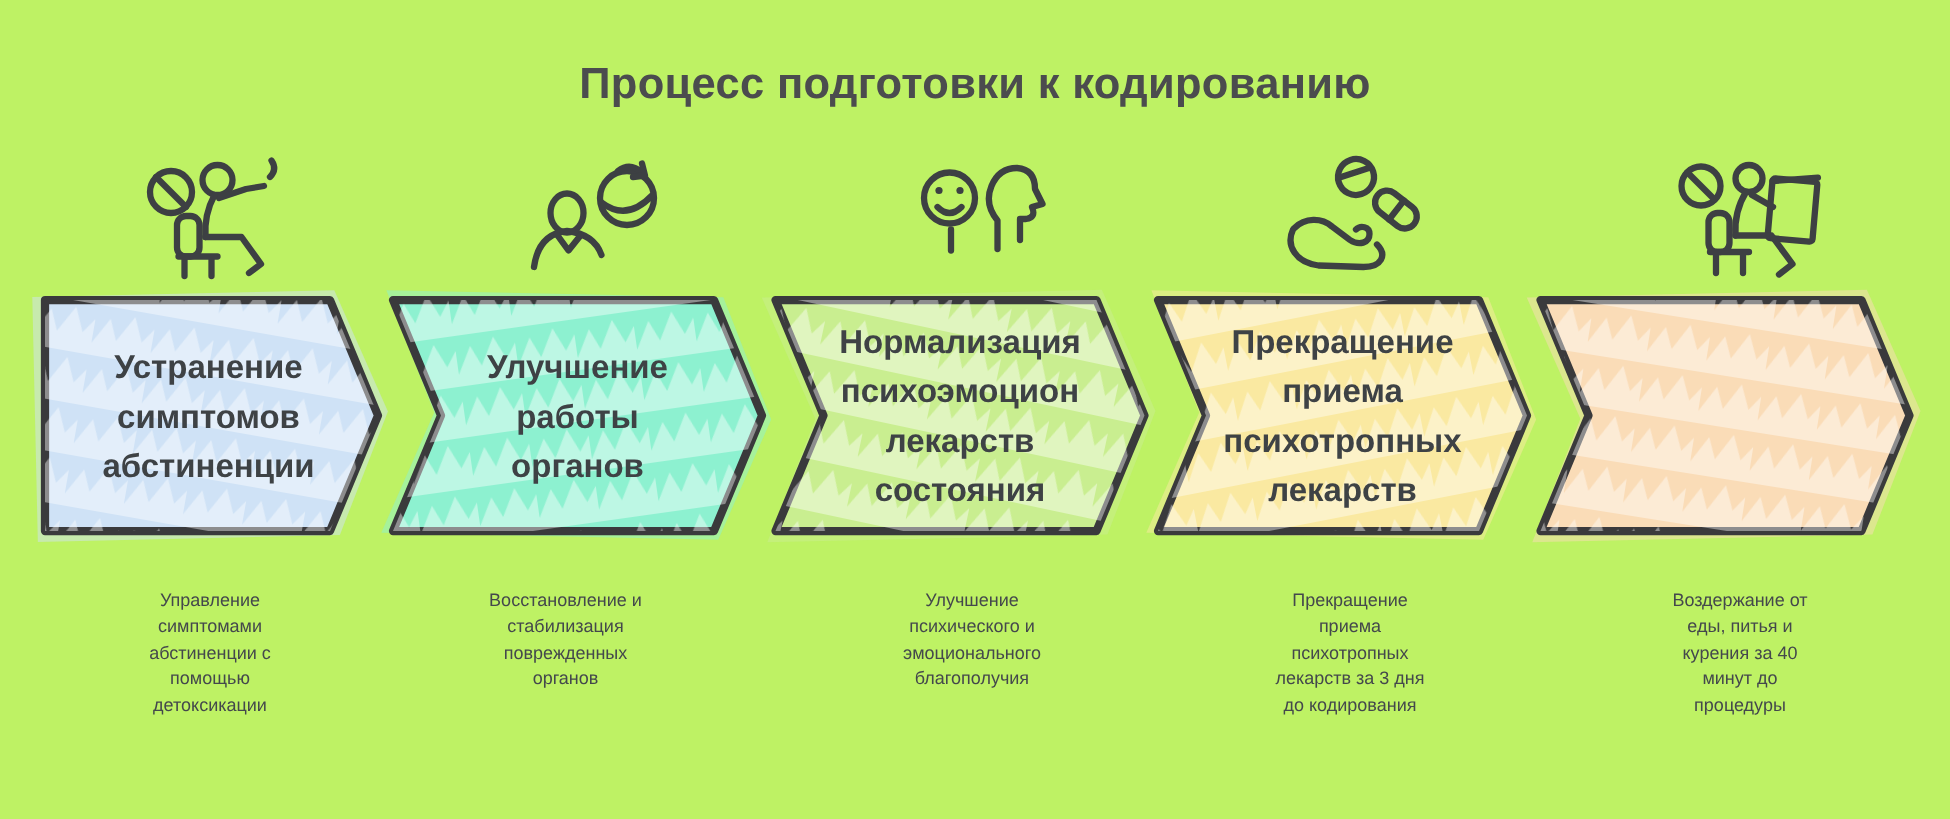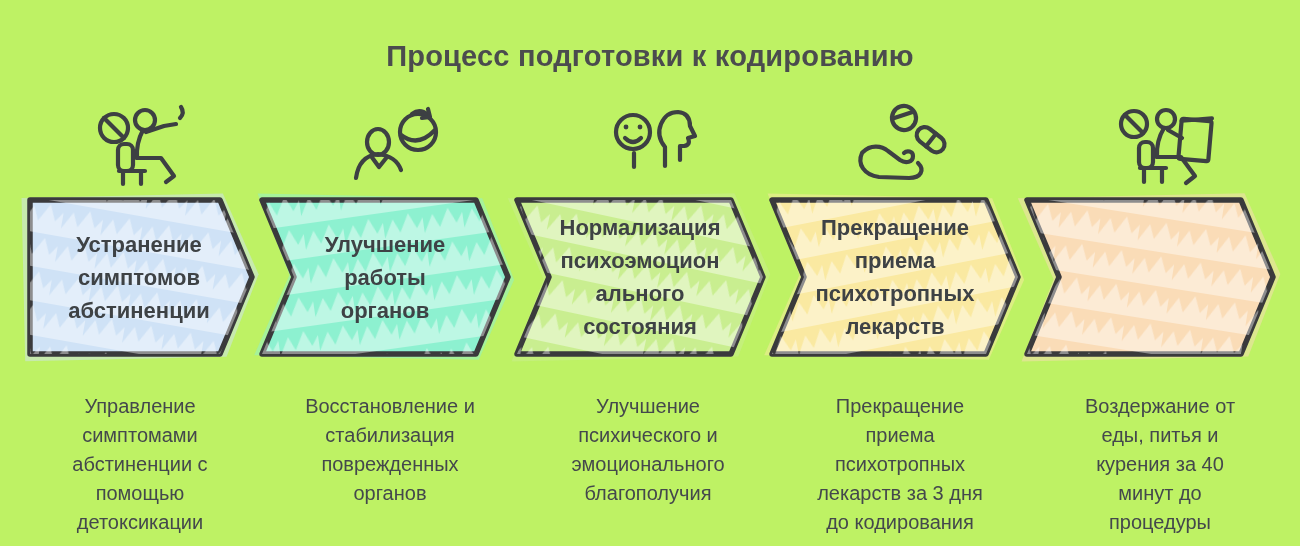--- a/index.html
+++ b/index.html
@@ -21,27 +21,27 @@
   .spill-a{transform:scale(1.06) rotate(-1.3deg);}
   .spill-b{transform:scale(1.05) rotate(1.2deg);}
   .tex{pointer-events:none;}
   .step-label{
     position:absolute;top:196px;height:162px;display:flex;align-items:center;justify-content:center;
     text-align:center;font-size:22px;font-weight:700;color:#3e4245;line-height:1.5;
     white-space:pre-line;
   }
   .step-desc{
     position:absolute;top:392px;width:210px;text-align:center;
-    font-size:20px;color:#44484c;line-height:1.45;white-space:pre-line;
+    font-size:12px;color:#44484c;line-height:1.45;white-space:pre-line;
   }
   .i1{left:88px}.i2{left:340px}.i3{left:593px}.i4{left:847px}.i5{left:1110px}
   .s1{left:26px}.s2{left:258px}.s3{left:513px}.s4{left:768px}.s5{left:1023px}
   .l1{left:40px;width:198px}.l2{left:294px;width:182px}.l3{left:549px;width:182px}
   .l4{left:804px;width:182px}.l5{left:1059px;width:182px}
-  .d1{left:35px}.d2{left:285px}.d3{left:543px}.d4{left:795px}.d5{left:1055px}
+  .d1{left:35px}.d2{left:272px}.d3{left:543px}.d4{left:795px}.d5{left:1055px}
 </style>
 </head>
 <body>
 
 <div class="page">
 
   <div class="title">Процесс подготовки к кодированию</div>
 
   <div class="icon-wrap i1">
     <svg viewBox="0 0 120 92">
@@ -164,21 +164,21 @@
   </svg>
 
   <div class="step-label l1">Устранение
 симптомов
 абстиненции</div>
   <div class="step-label l2">Улучшение
 работы
 органов</div>
   <div class="step-label l3">Нормализация
 психоэмоцион
-ального
+лекарств
 состояния</div>
   <div class="step-label l4">Прекращение
 приема
 психотропных
 лекарств</div>
 
   <div class="step-desc d1">Управление
 симптомами
 абстиненции с
 помощью

